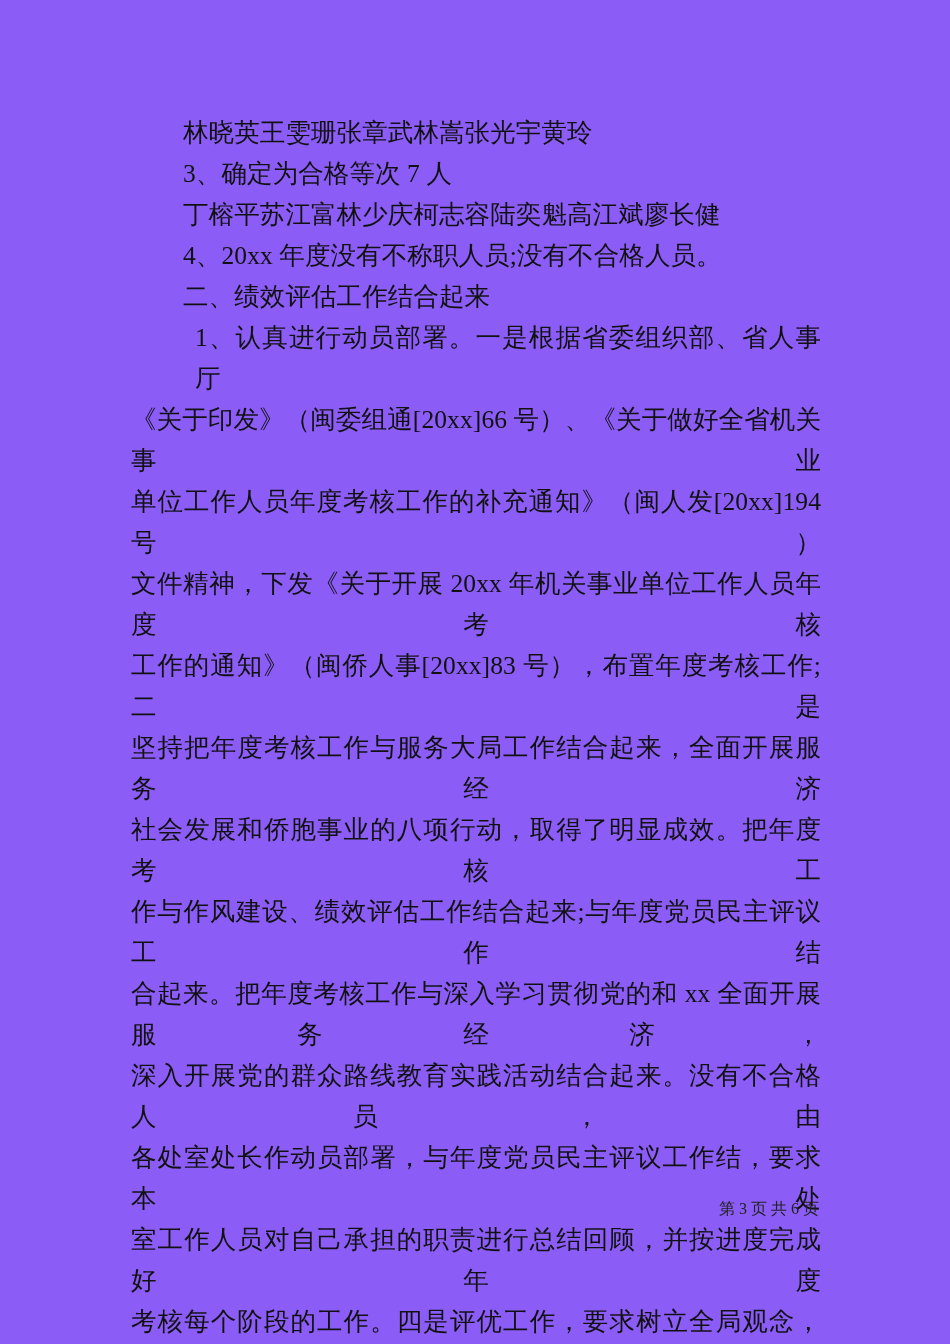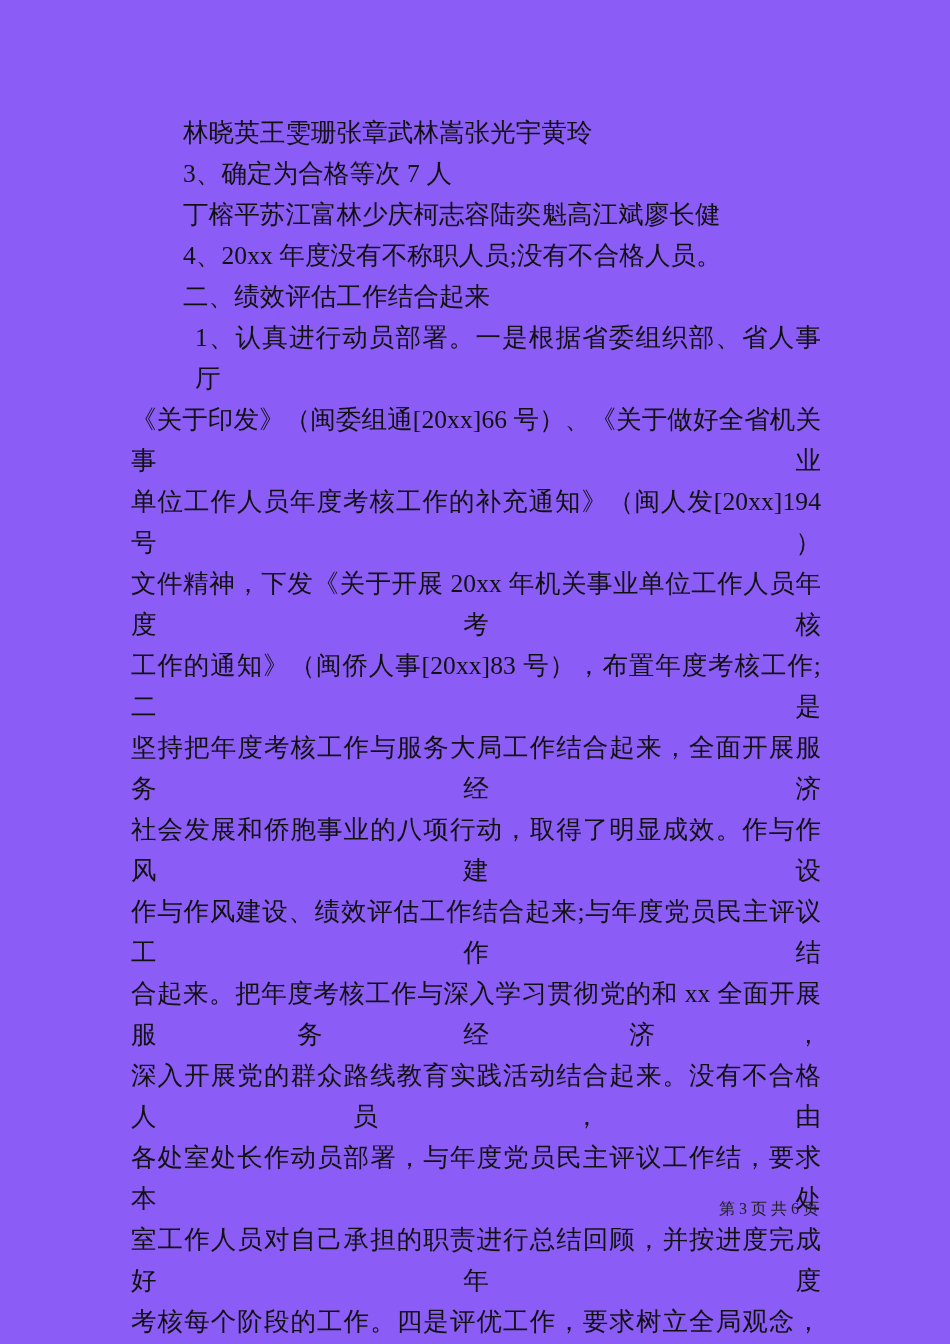--- a/index.html
+++ b/index.html
@@ -72,21 +72,21 @@
       <div class="line indent-2">3、确定为合格等次 7 人</div>
       <div class="line indent-2">丁榕平苏江富林少庆柯志容陆奕魁高江斌廖长健</div>
       <div class="line indent-2">4、20xx 年度没有不称职人员;没有不合格人员。</div>
       <div class="line indent-2">二、绩效评估工作结合起来</div>
       <div class="line indent-3 just">1、认真进行动员部署。一是根据省委组织部、省人事厅</div>
       <div class="line indent-0 just">《关于印发》（闽委组通[20xx]66 号）、《关于做好全省机关事业</div>
       <div class="line indent-0 just">单位工作人员年度考核工作的补充通知》（闽人发[20xx]194 号）</div>
       <div class="line indent-0 just">文件精神，下发《关于开展 20xx 年机关事业单位工作人员年度考核</div>
       <div class="line indent-0 just">工作的通知》（闽侨人事[20xx]83 号），布置年度考核工作;二是</div>
       <div class="line indent-0 just">坚持把年度考核工作与服务大局工作结合起来，全面开展服务经济</div>
-      <div class="line indent-0 just">社会发展和侨胞事业的八项行动，取得了明显成效。作与作风建设</div>
+      <div class="line indent-0 just">社会发展和侨胞事业的八项行动，取得了明显成效。把年度考核工</div>
       <div class="line indent-0 just">作与作风建设、绩效评估工作结合起来;与年度党员民主评议工作结</div>
       <div class="line indent-0 just">合起来。把年度考核工作与深入学习贯彻党的和 xx 全面开展服务经济，</div>
       <div class="line indent-0 just">深入开展党的群众路线教育实践活动结合起来。没有不合格人员，由</div>
       <div class="line indent-0 just">各处室处长作动员部署，与年度党员民主评议工作结，要求本处</div>
       <div class="line indent-0 just">室工作人员对自己承担的职责进行总结回顾，并按进度完成好年度</div>
       <div class="line indent-0 just">考核每个阶段的工作。四是评优工作，要求树立全局观念，评出风</div>
     </div>
 
   <div class="footer">第 3 页 共 6 页</div>
 

